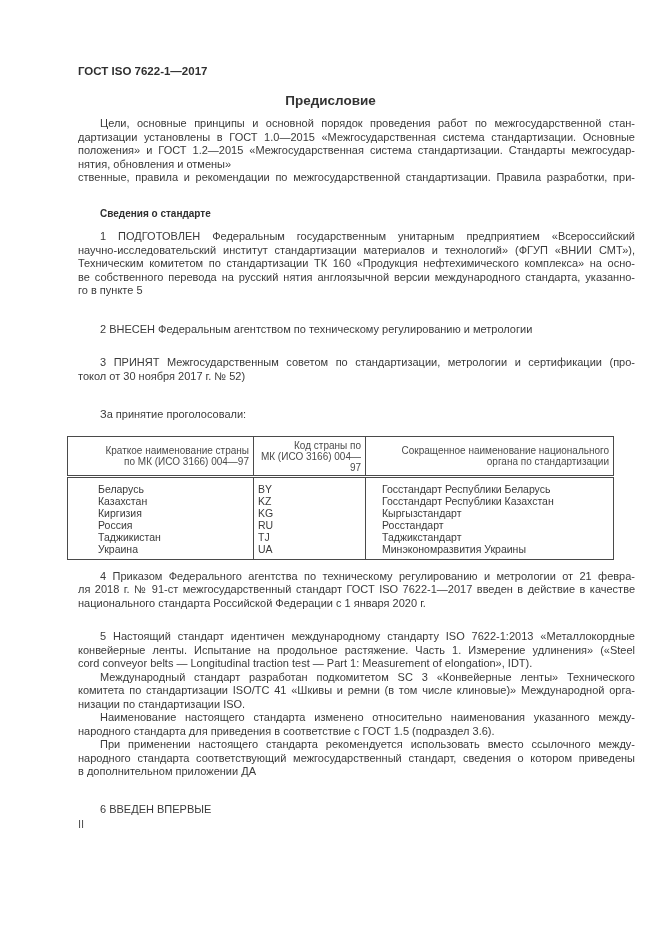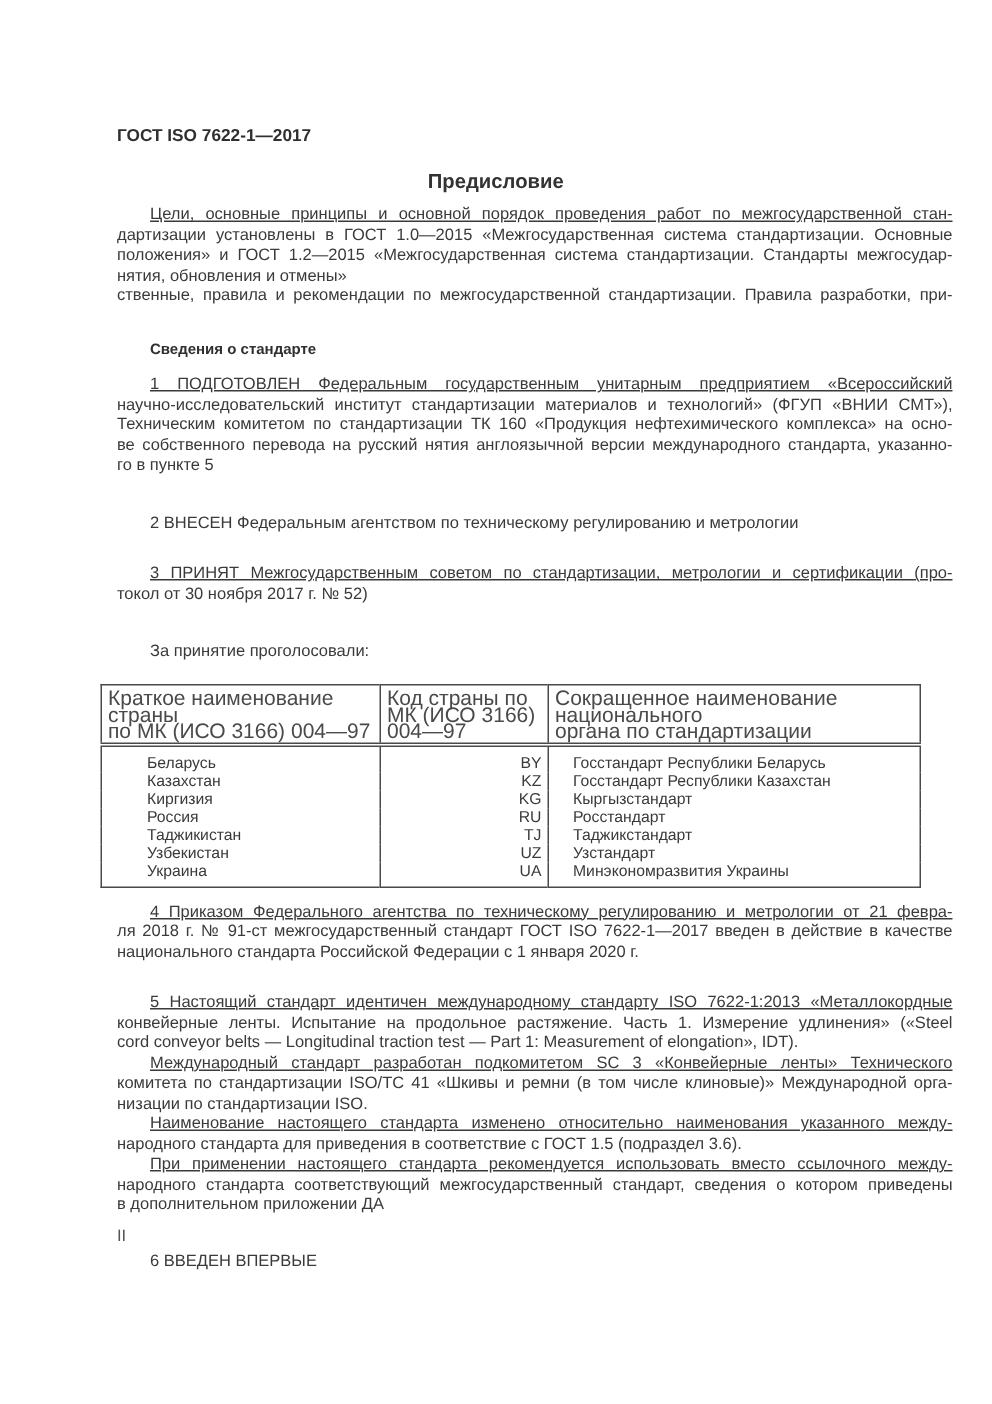--- a/index.html
+++ b/index.html
@@ -6,21 +6,21 @@
   body {
     width: 661px; height: 936px;
     background: #ffffff;
     font-family: "Liberation Sans", sans-serif;
     color: #3a3a3a;
     position: relative;
     overflow: hidden;
   }
   .page {
     position: absolute; inset: 0;
-    padding: 84px 0 0 78px;
+    padding: 64px 0 0 78px;
     box-sizing: border-box;
   }
   .doc-code {
     font-weight: bold;
     font-size: 11.5px;
     line-height: 14px;
     color: #2f2f2f;
     width: 557px;
   }
   .title {
@@ -35,21 +35,21 @@
   .para {
     width: 557px;
     font-size: 11px;
     line-height: 13.5px;
     margin-top: 20px;
   }
   .para.nogap { margin-top: 0; }
   .para.gap10 { margin-top: 10px; }
   .para.gap8 { margin-top: 8px; }
   .jline { text-align: justify; text-align-last: justify; }
-  .jline.first { text-indent: 22px; text-decoration: underline; }
+  .jline.first { text-indent: 22px; }
   .jline.last { text-align-last: left; }
   .single {
     width: 557px;
     font-size: 11px;
     line-height: 13.5px;
     margin-top: 25px;
     text-indent: 22px;
   }
   .heading {
     width: 557px;
@@ -63,43 +63,43 @@
   .item6 { margin-top: 24px; }
   table.vote {
     border-collapse: collapse;
     table-layout: fixed;
     margin: 14px 0 0 -11px;
     width: 546px;
     border: 1px solid #4a4a4a;
   }
   table.vote th {
     font-weight: normal;
-    font-size: 14px;
+    font-size: 10px;
     line-height: 11px;
     color: #4a4a4a;
-    text-align: left;
+    text-align: right;
     vertical-align: middle;
     padding: 3px 4px 2px 4px;
     border-bottom: 3px double #4a4a4a;
   }
   table.vote th .hl { display: block; }
   table.vote th:not(:first-child),
   table.vote td:not(:first-child) { border-left: 1px solid #4a4a4a; }
   table.vote col.c1 { width: 186px; }
   table.vote col.c2 { width: 112px; }
   table.vote col.c3 { width: 248px; }
   table.vote td {
     font-size: 10.5px;
     line-height: 12px;
     padding: 0 4px;
     color: #3a3a3a;
     vertical-align: top;
   }
   table.vote td.c1 { padding-left: 30px; }
-  table.vote td.c2 { text-align: right; }
+  table.vote td.c2 { text-align: left; }
   table.vote td.c3 { padding-left: 16px; }
   table.vote tbody tr:first-child td { padding-top: 5px; }
   table.vote tbody tr:last-child td { padding-bottom: 4px; }
   .page-number {
     position: absolute;
     left: 78px; top: 818px;
     font-size: 11px;
     color: #555555;
   }
 </style>
@@ -181,25 +181,20 @@
         <td class="c1">Россия</td>
         <td class="c2">RU</td>
         <td class="c3">Росстандарт</td>
       </tr>
       <tr>
         <td class="c1">Таджикистан</td>
         <td class="c2">TJ</td>
         <td class="c3">Таджикстандарт</td>
       </tr>
       <tr>
-        <td class="c1">Узбекистан</td>
-        <td class="c2">UZ</td>
-        <td class="c3">Узстандарт</td>
-      </tr>
-      <tr>
         <td class="c1">Украина</td>
         <td class="c2">UA</td>
         <td class="c3">Минэкономразвития Украины</td>
       </tr>
     </tbody>
   </table>
 
   <div class="para gap10">
       <div class="jline first">4 Приказом Федерального агентства по техническому регулированию и метрологии от 21 февра-</div>
       <div class="jline">ля 2018 г. № 91-ст межгосударственный стандарт ГОСТ ISO 7622-1—2017 введен в действие в качестве</div>

